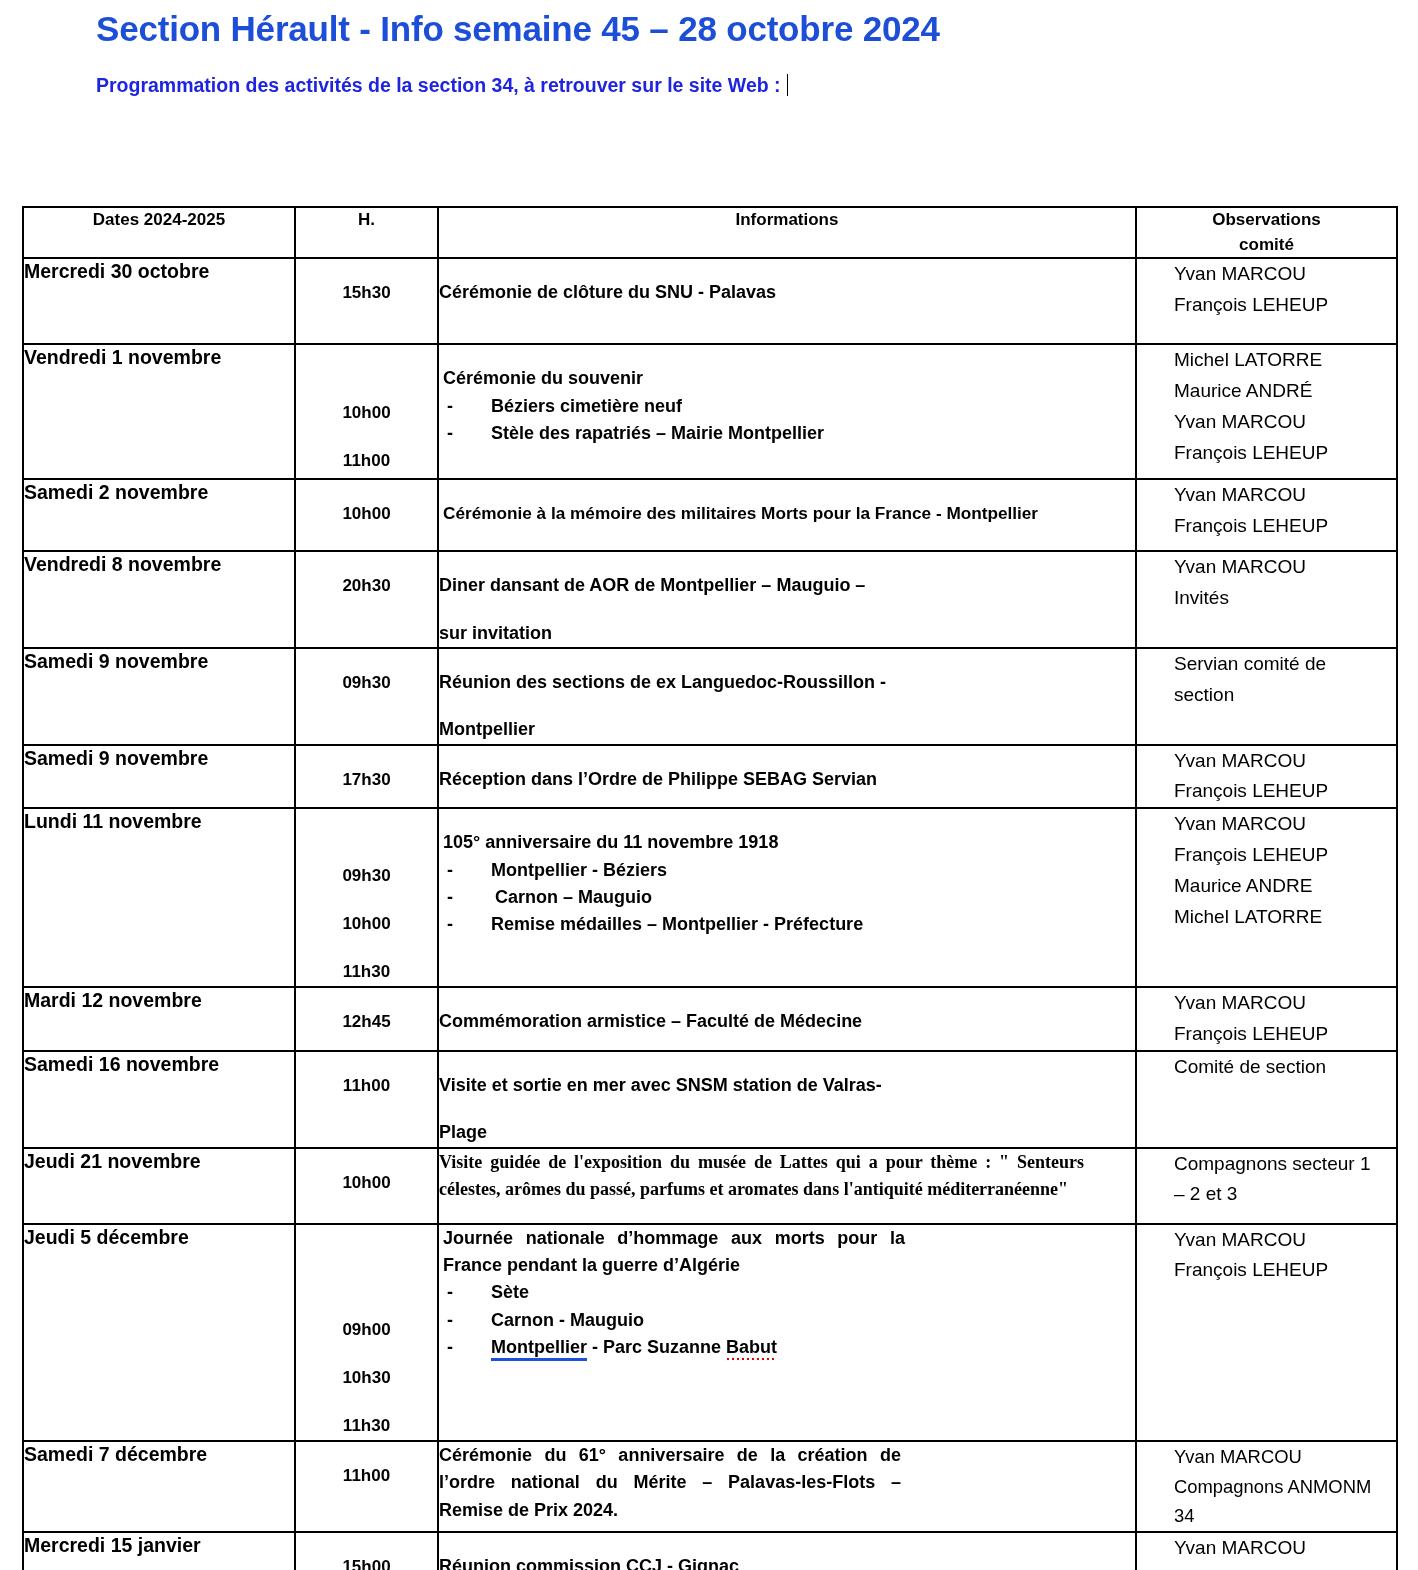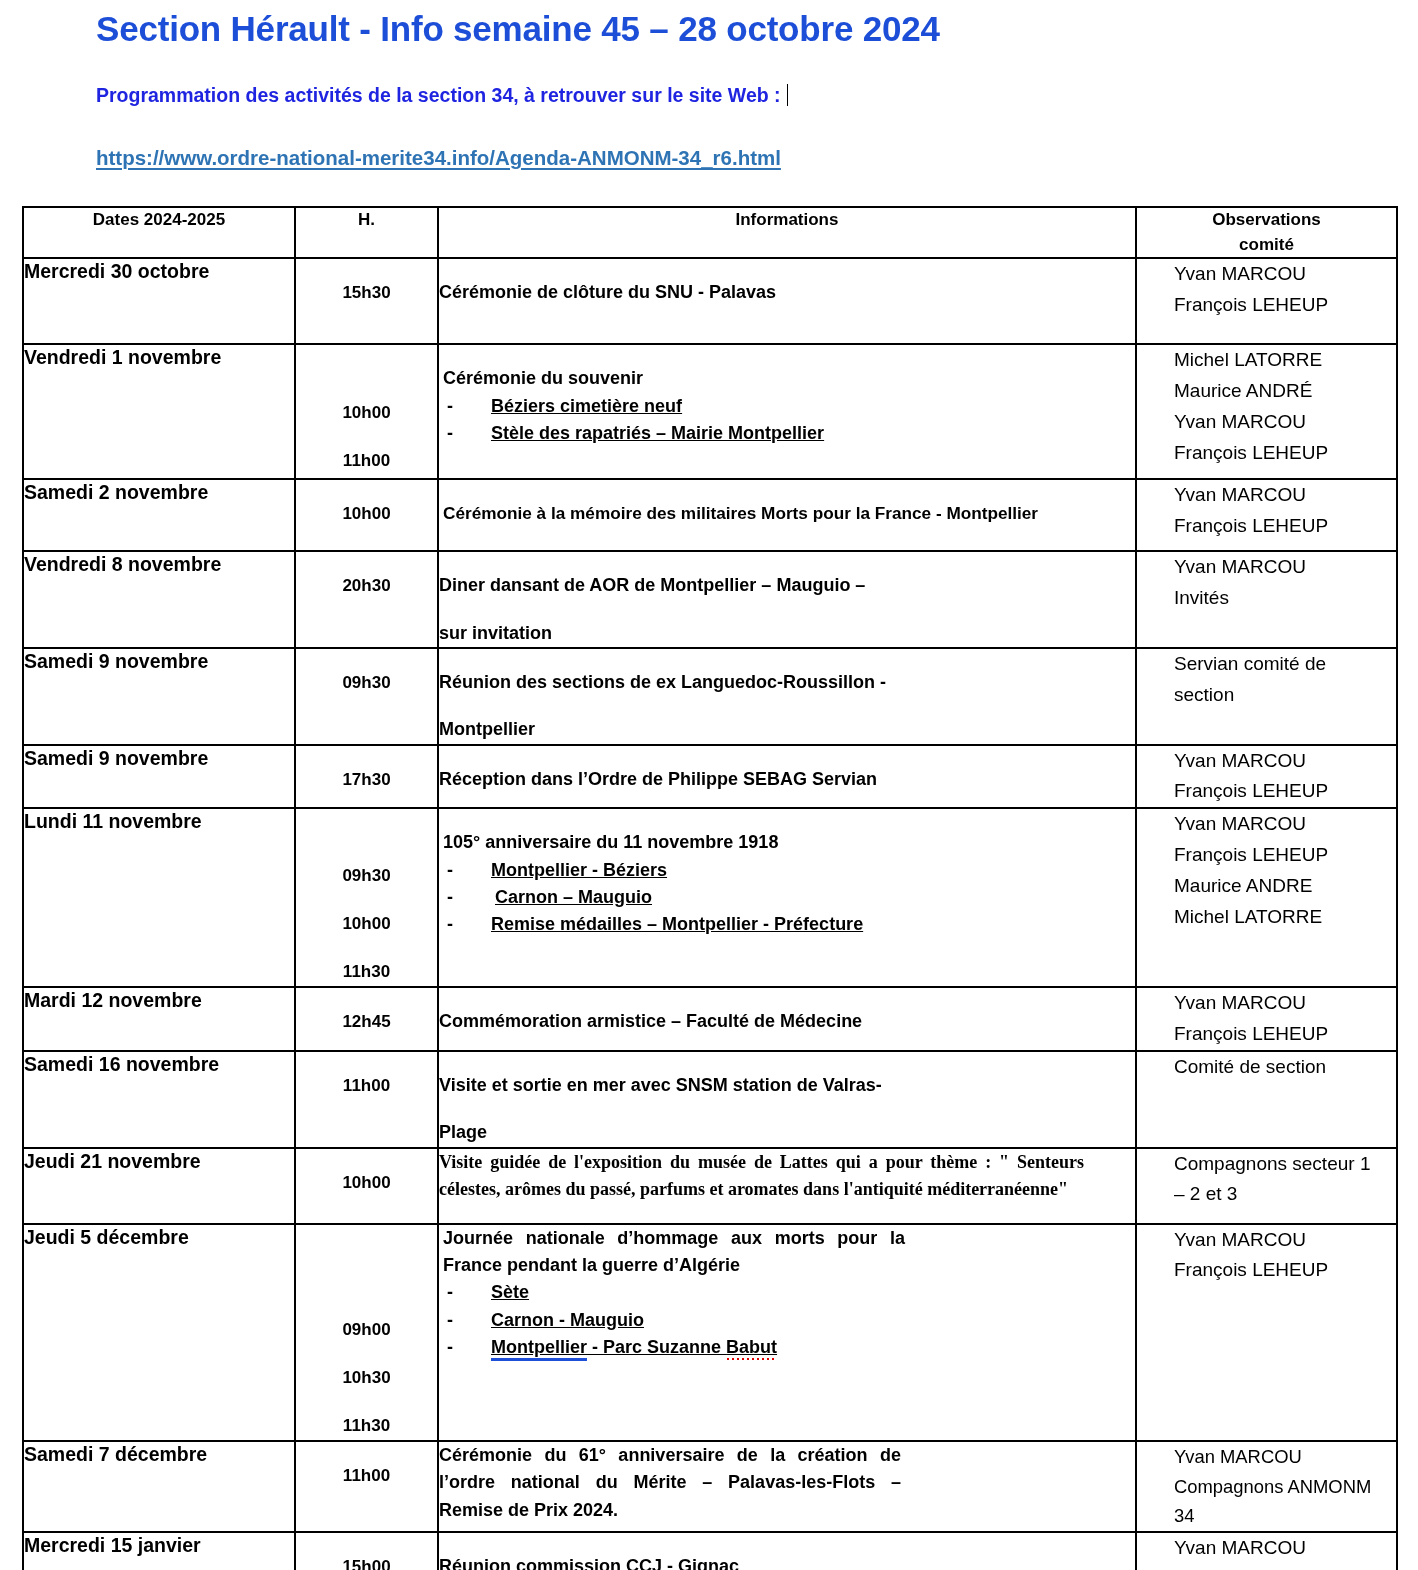--- a/index.html
+++ b/index.html
@@ -32,21 +32,21 @@
     font-size: 35px;
     font-weight: bold;
     color: #1d4ed8;
     letter-spacing: -0.2px;
     white-space: nowrap;
   }
 
   .doc-subtitle {
     position: absolute;
     left: 96px;
-    top: 84px;
+    top: 74px;
     font-size: 19.5px;
     font-weight: bold;
     color: #1f24e0;
     white-space: nowrap;
   }
   .caret {
     display: inline-block;
     width: 1px;
     height: 22px;
     background: #000;
@@ -142,21 +142,20 @@
   
   ul.dash-list {
     list-style: none;
     margin: 0;
     padding: 0;
   }
   ul.dash-list li {
     position: relative;
     padding-left: 48px;
     line-height: 1.52;
-    text-decoration: underline;
   }
   ul.dash-list li::before {
     content: "-";
     position: absolute;
     left: 4px;
     top: 0;
     font-weight: bold;
   }
   ul.dash-list li.extra-indent { padding-left: 52px; }
 
@@ -189,21 +188,20 @@
 <body>
 
 <div class="page">
 
   <div class="doc-title">Section Hérault - Info semaine 45 – 28 octobre 2024</div>
 
   <div class="doc-subtitle">
     <span>Programmation des activités de la section 34, à retrouver sur le site Web :</span><span class="caret"></span>
   </div>
 
-  <a class="doc-link" href="#">https://www.ordre-national-merite34.info/Agenda-ANMONM-34_r6.html</a>
 
   <div class="agenda-wrap">
     <table class="agenda">
       <colgroup>
         <col class="c-date">
         <col class="c-hour">
         <col class="c-info">
         <col class="c-obs">
       </colgroup>
       <thead>

